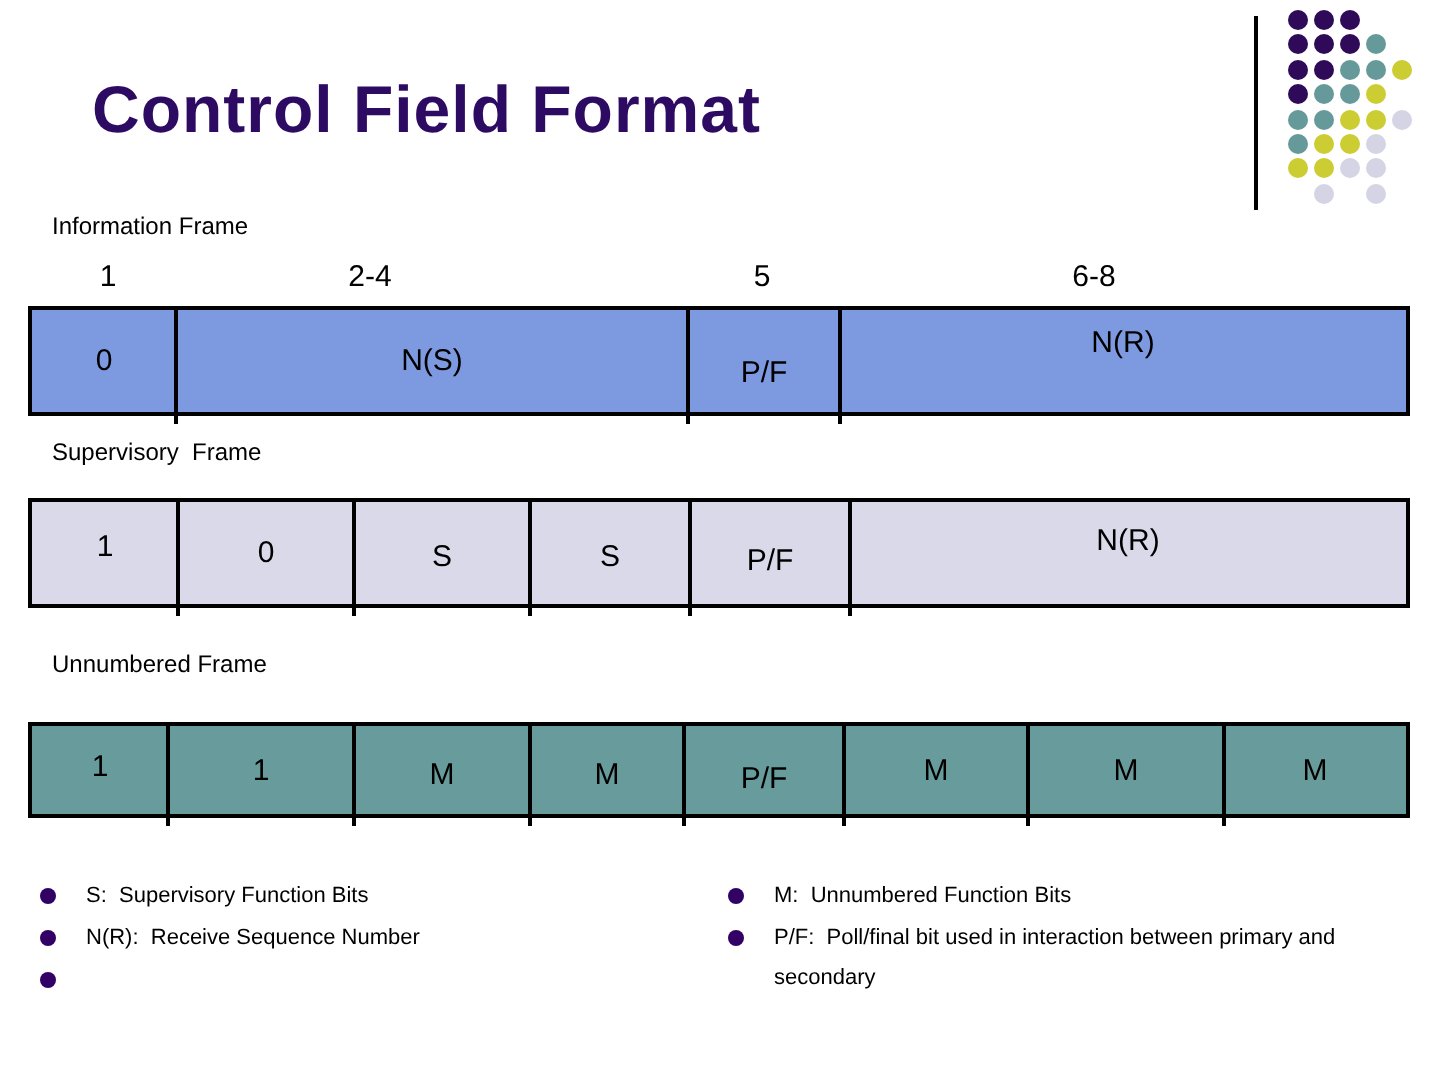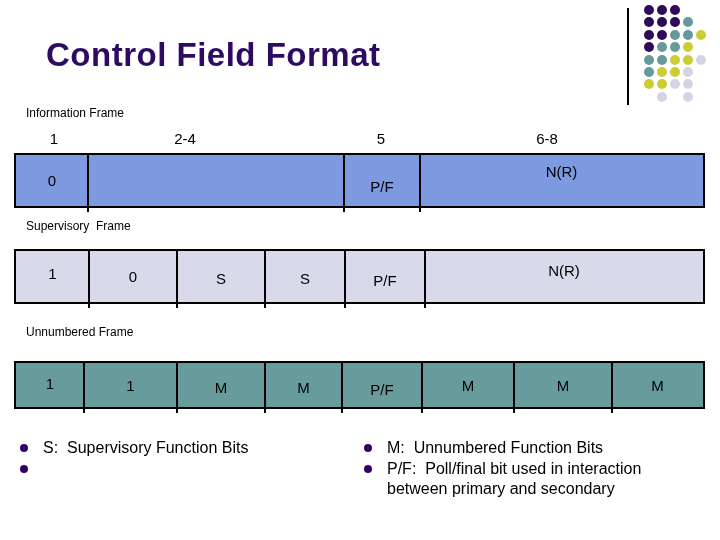--- a/index.html
+++ b/index.html
@@ -28,21 +28,21 @@
   }
   .frame-cell{
     position:absolute;top:0;height:100%;
     display:flex;align-items:center;justify-content:center;
     font-size:15px;color:#000;white-space:pre;
   }
   .cell-divider{
     position:absolute;top:0;width:2px;background:#000;
   }
   
-  .legend-list{position:absolute;font-size:16px;color:#000;}
+  .legend-list{position:absolute;font-size:11px;color:#000;}
   .legend-item{display:flex;margin-bottom:1px;line-height:20px;}
   .bullet-icon{
     flex:0 0 8px;width:8px;height:8px;border-radius:50%;
     margin:6px 15px 0 0;
   }
   .legend-text{white-space:pre-wrap;}
 </style>
 </head>
 <body>
 
@@ -83,20 +83,21 @@
       <div class="logo-dot" style="left: 683px; top: 91.8px; background: rgb(212, 212, 228);"></div>
     </div>
   <div id="frames">
       <div class="frame-label" style="top: 106px;">Information Frame</div>
       <div class="bit-label" style="left: 24px; top: 130px;">1</div>
       <div class="bit-label" style="left: 155px; top: 130px;">2-4</div>
       <div class="bit-label" style="left: 351px; top: 130px;">5</div>
       <div class="bit-label" style="left: 517px; top: 130px;">6-8</div>
       <div class="frame-box" style="top: 153px; height: 51px; background: rgb(125, 153, 224);">
         <div class="frame-cell" style="left: 0px; width: 72px; transform: translateY(0px);">0</div>
+        <div class="frame-cell" style="left: 72px; width: 256px; transform: translateY(0px);">N(S)</div>
         <div class="cell-divider" style="left: 71px; height: 57px;"></div>
         <div class="frame-cell" style="left: 328px; width: 76px; transform: translateY(6px);">P/F</div>
         <div class="cell-divider" style="left: 327px; height: 57px;"></div>
         <div class="frame-cell" style="left: 404px; width: 283px; transform: translateY(-9px);">N(R)</div>
         <div class="cell-divider" style="left: 403px; height: 57px;"></div>
       </div>
       <div class="frame-label" style="top: 219px;">Supervisory  Frame</div>
       <div class="frame-box" style="top: 249px; height: 51px; background: rgb(217, 217, 234);">
         <div class="frame-cell" style="left: 0px; width: 73px; transform: translateY(-3px);">1</div>
         <div class="frame-cell" style="left: 73px; width: 88px; transform: translateY(0px);">0</div>
@@ -129,20 +130,24 @@
         <div class="cell-divider" style="left: 595px; height: 50px;"></div>
       </div>
     </div>
   <div class="legend-list" id="legend-left" style="left:20px;top:438px;width:330px;">
       <div class="legend-item">
         <span class="bullet-icon" style="background: rgb(51, 0, 102);"></span>
         <span class="legend-text">S:  Supervisory Function Bits</span>
       </div>
       <div class="legend-item">
         <span class="bullet-icon" style="background: rgb(51, 0, 102);"></span>
+        <span class="legend-text">N(R):  Receive Sequence Number</span>
+      </div>
+      <div class="legend-item">
+        <span class="bullet-icon" style="background: rgb(51, 0, 102);"></span>
       </div>
     </div>
   <div class="legend-list" id="legend-right" style="left:364px;top:438px;width:336px;">
       <div class="legend-item">
         <span class="bullet-icon" style="background: rgb(51, 0, 102);"></span>
         <span class="legend-text">M:  Unnumbered Function Bits</span>
       </div>
       <div class="legend-item">
         <span class="bullet-icon" style="background: rgb(51, 0, 102);"></span>
         <span class="legend-text">P/F:  Poll/final bit used in interaction between primary and secondary</span>

